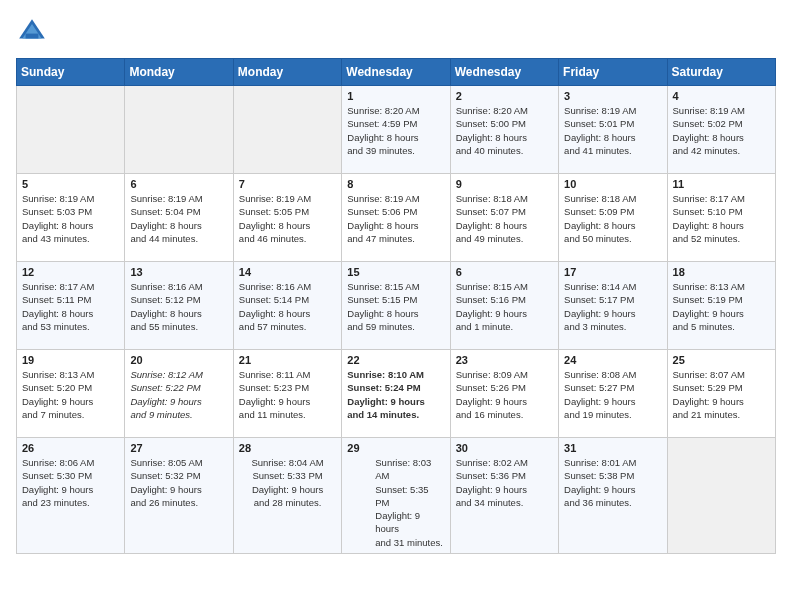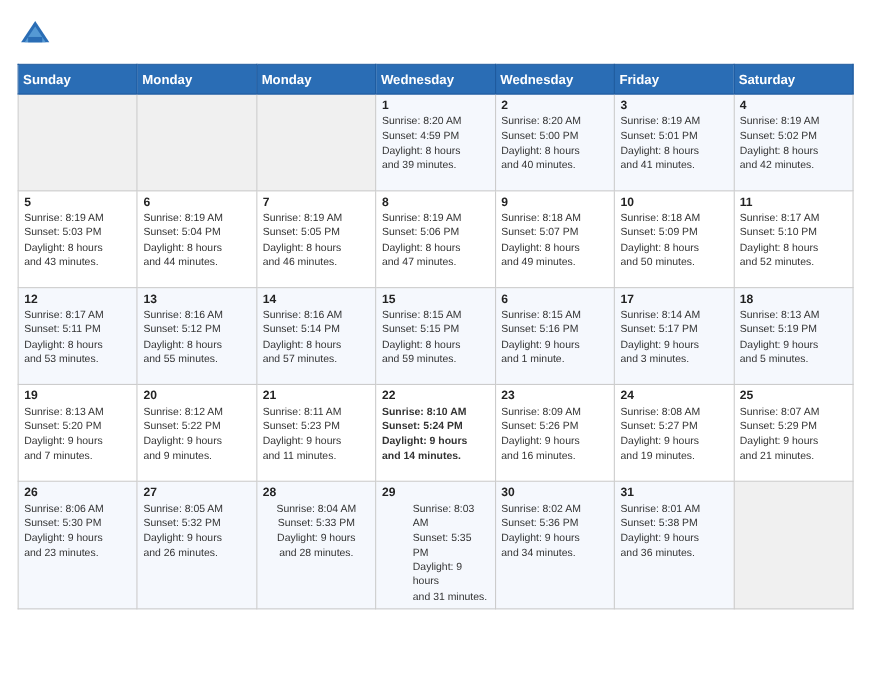--- a/index.html
+++ b/index.html
@@ -263,21 +263,21 @@
         <tr>
           <td>
             <div class="day-number">19</div>
             <div class="day-info" style="white-space: pre-line;">Sunrise: 8:13 AM
 Sunset: 5:20 PM
 Daylight: 9 hours
 and 7 minutes.</div>
           </td>
           <td>
             <div class="day-number">20</div>
-            <div class="day-info" style="white-space: pre-line;">Sunrise: 8:12 AM
+            <div class="day-info" style="white-space: pre-line; font-style: italic;">Sunrise: 8:12 AM
 Sunset: 5:22 PM
 Daylight: 9 hours
 and 9 minutes.</div>
           </td>
           <td>
             <div class="day-number">21</div>
             <div class="day-info" style="white-space: pre-line;">Sunrise: 8:11 AM
 Sunset: 5:23 PM
 Daylight: 9 hours
 and 11 minutes.</div>

